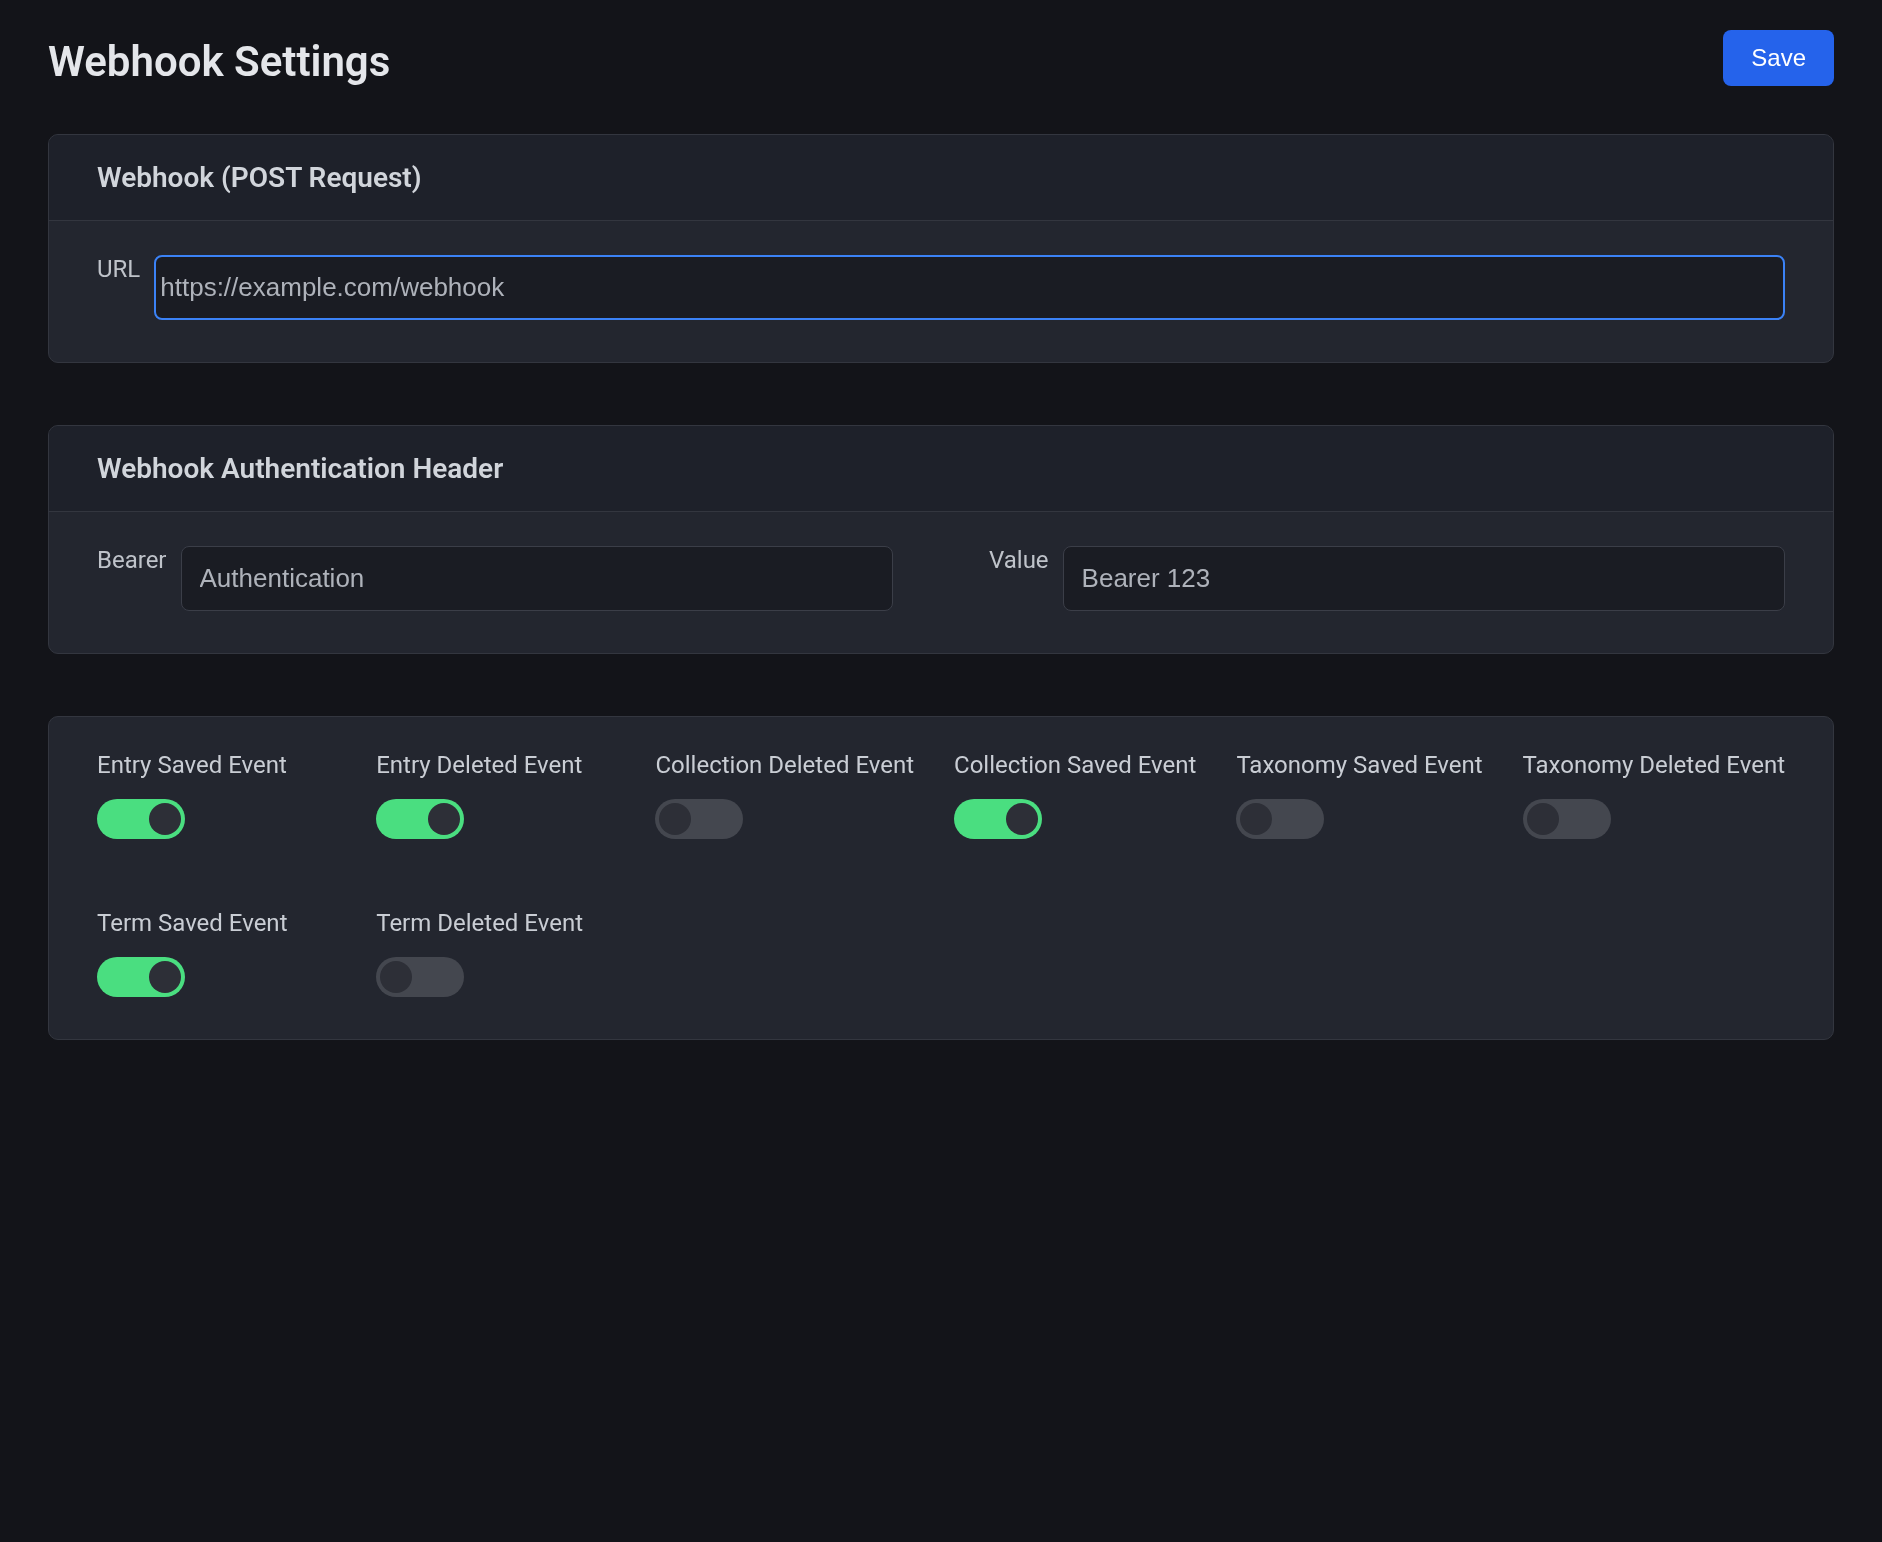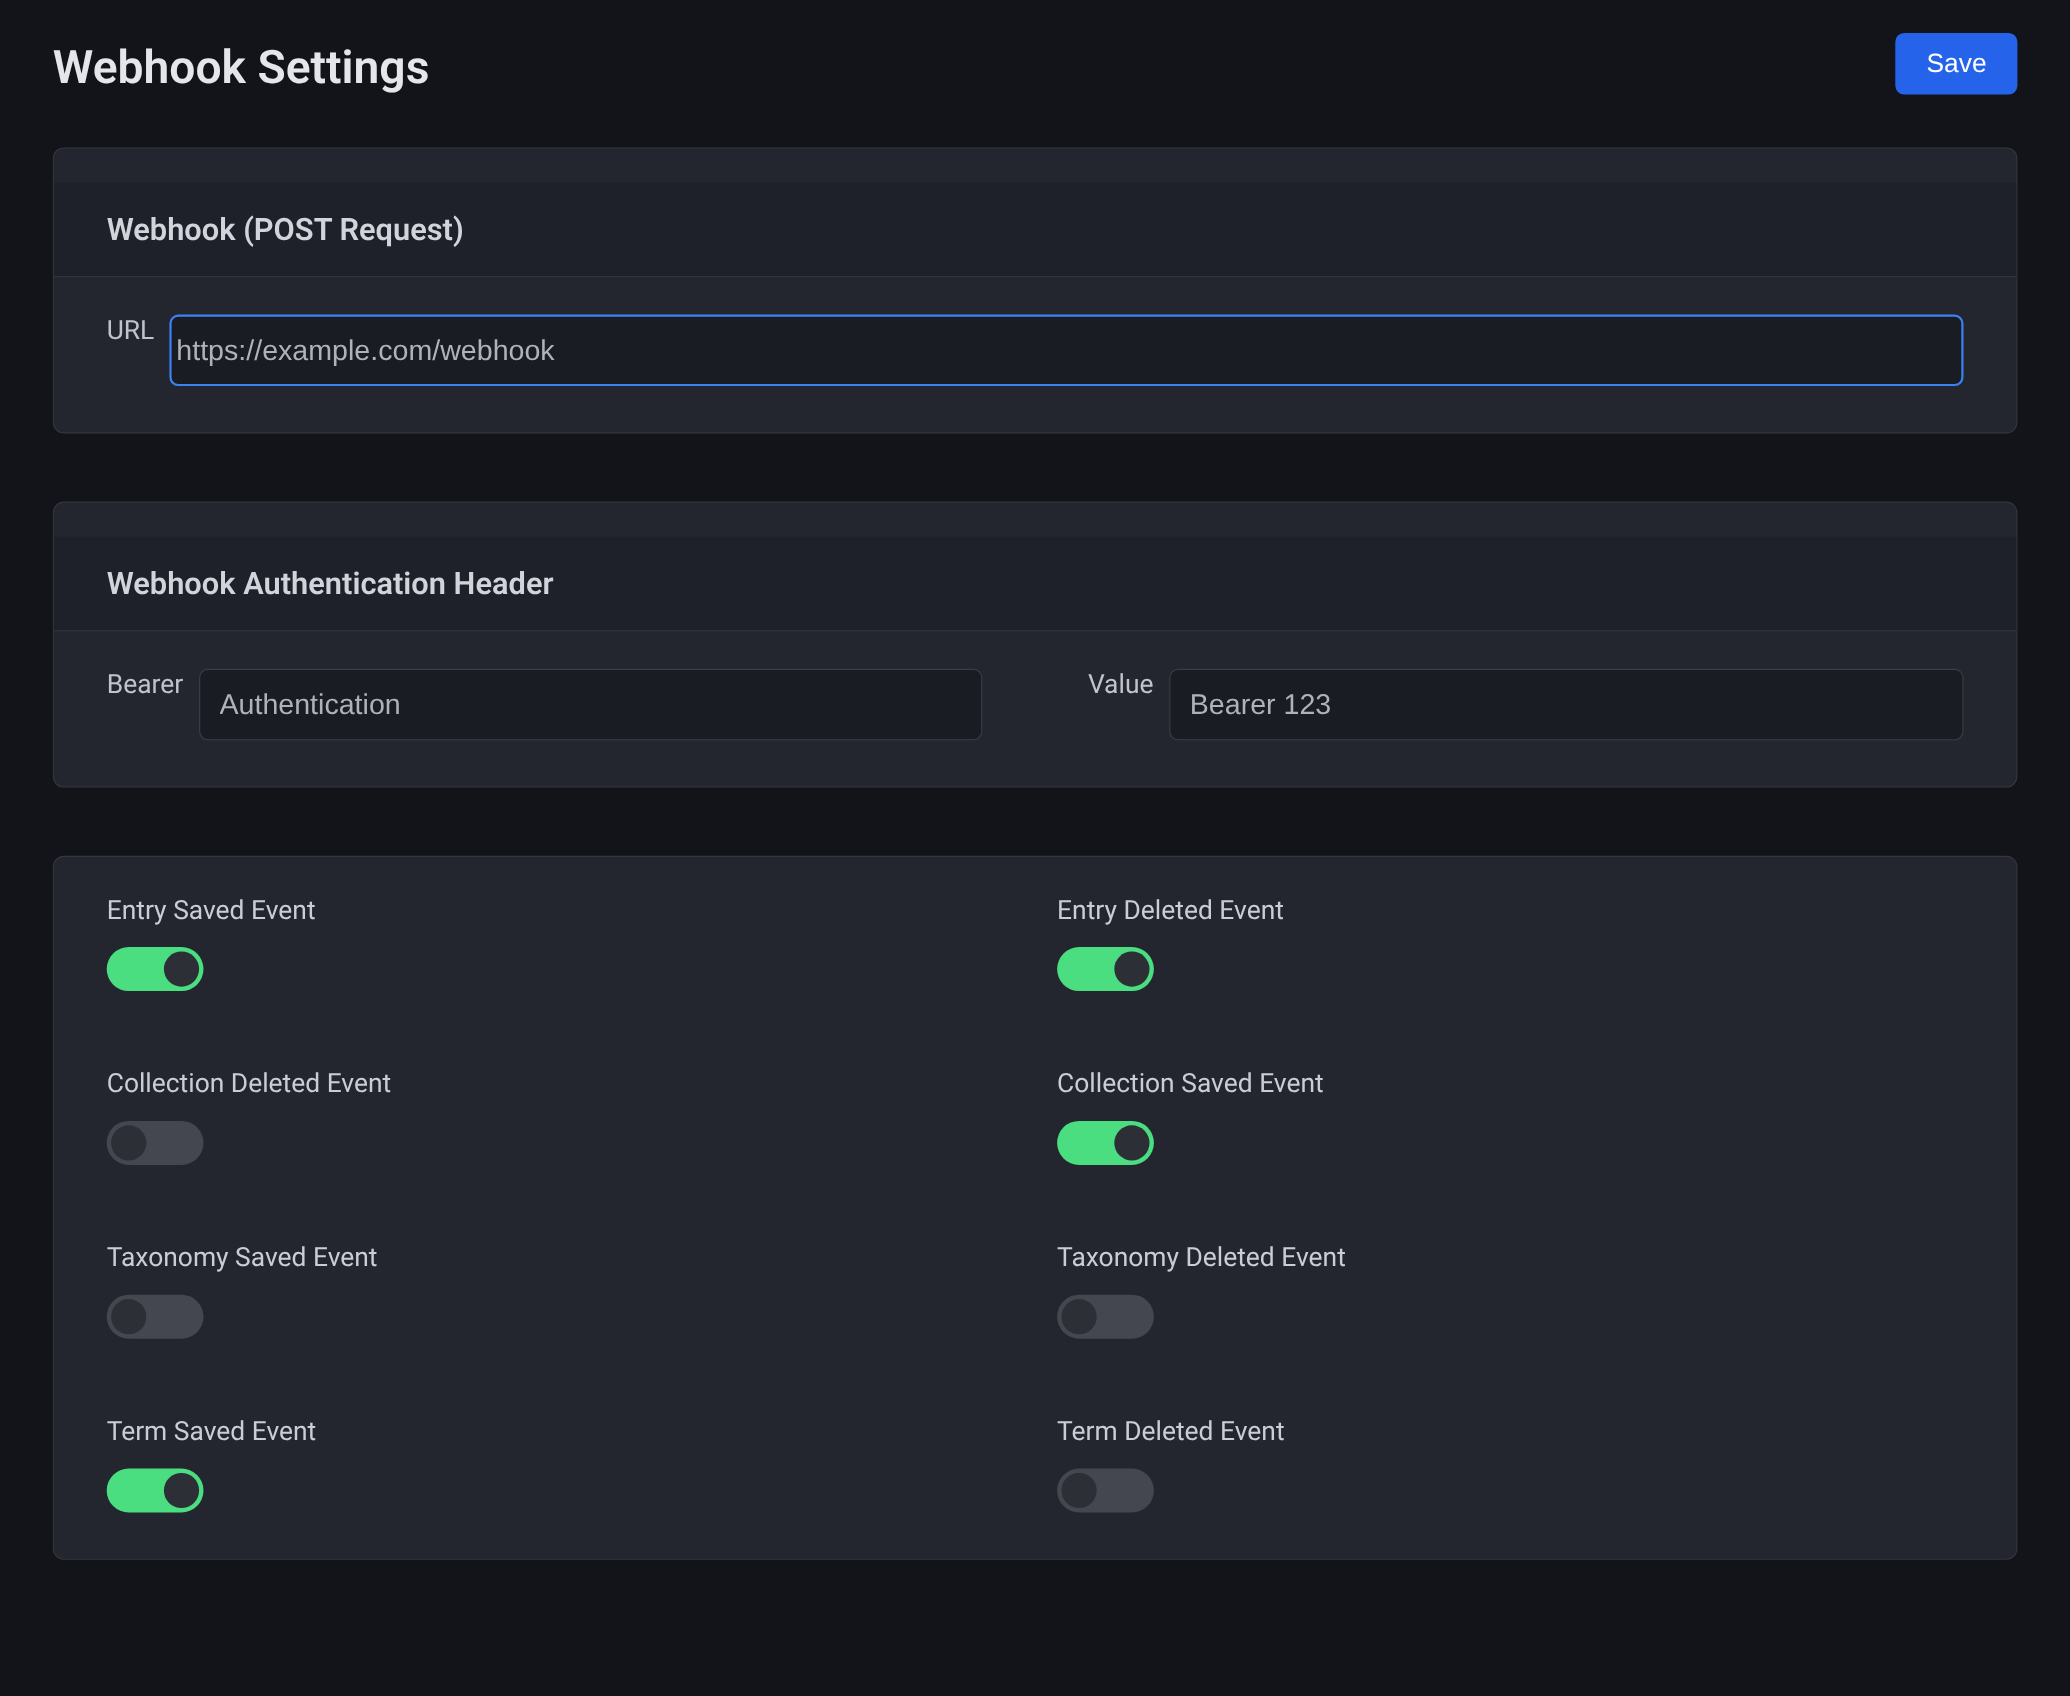--- a/index.html
+++ b/index.html
@@ -39,21 +39,20 @@
       background: #23262f;
       border: 1px solid #33363f;
       border-radius: 10px;
       margin-bottom: 62px;
       overflow: hidden;
     }
     .card-header {
       background: #1e212a;
       padding: 26px 48px;
       border-bottom: 1px solid #33363f;
-      margin-top: 31px;
     }
     .card-title {
       font-size: 28px;
       font-weight: 600;
       color: #d1d5db;
     }
     .card-body {
       padding: 34px 48px 42px 48px;
     }
     .field-group {
@@ -80,21 +79,21 @@
       border: 2px solid #3b82f6;
       padding: 15px 4px;
     }
     .two-col {
       display: grid;
       grid-template-columns: 1fr 1fr;
       gap: 96px;
     }
     .events-grid {
       display: grid;
-      grid-template-columns: repeat(2, 1fr);
+      grid-template-columns: repeat(6, 1fr);
       gap: 70px 40px;
     }
     .event-item {
       display: flex;
       flex-direction: column;
       gap: 20px;
     }
     .event-label {
       font-size: 24px;
       color: #c9cdd4;

